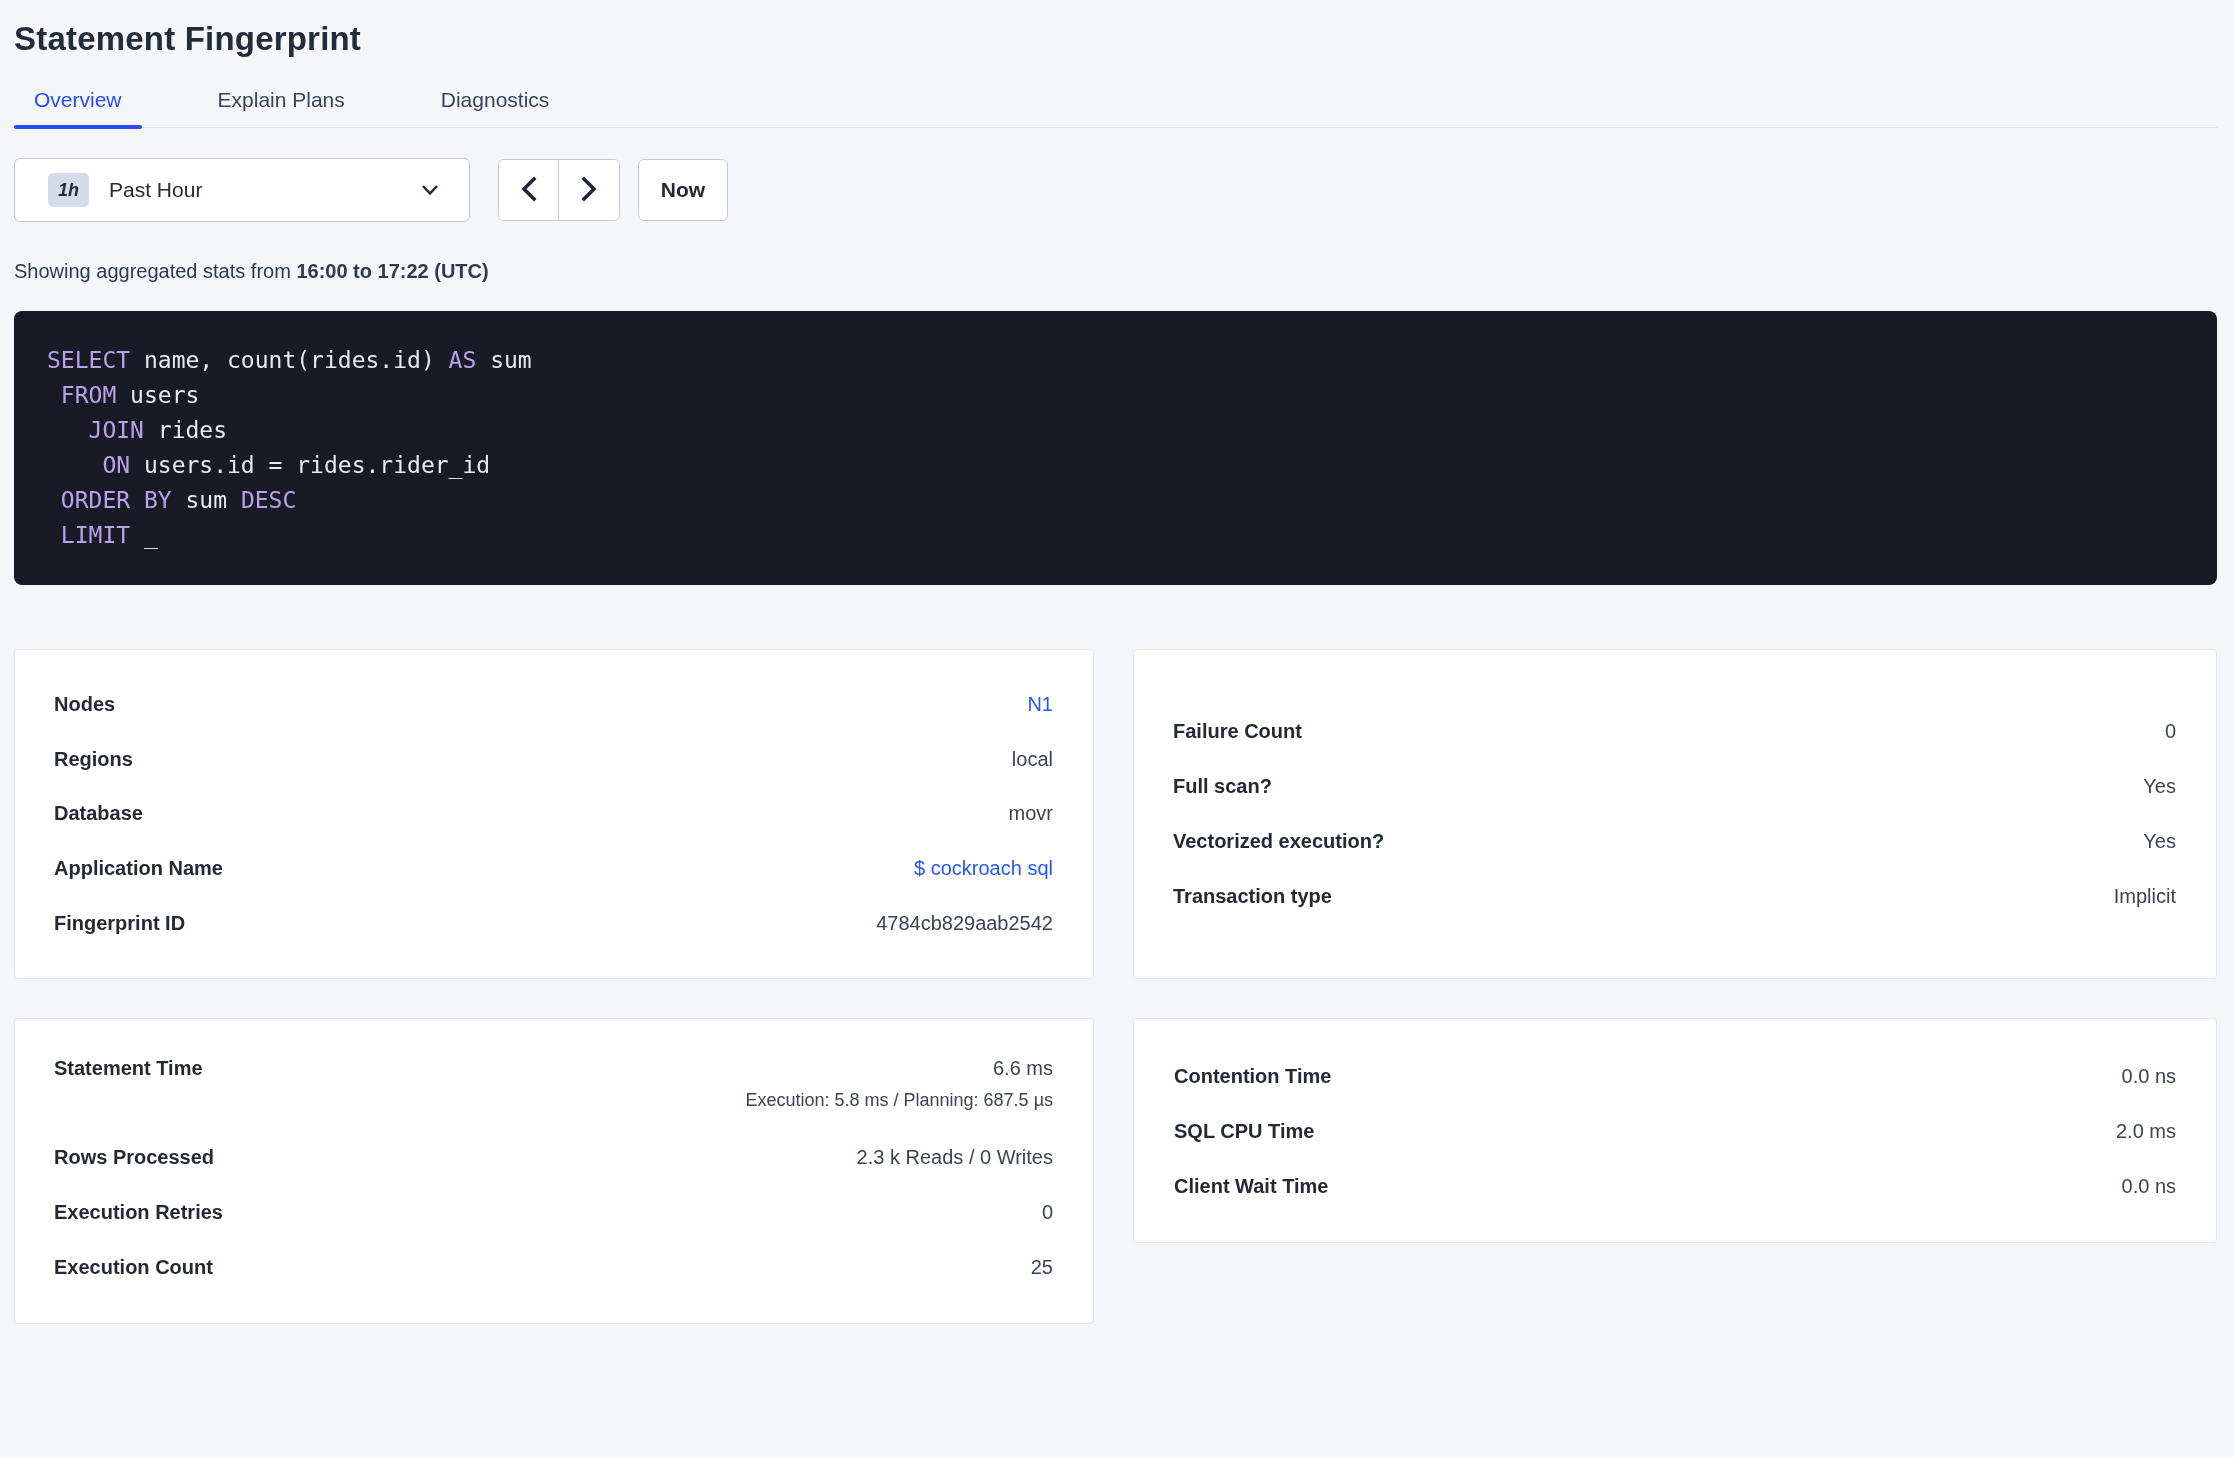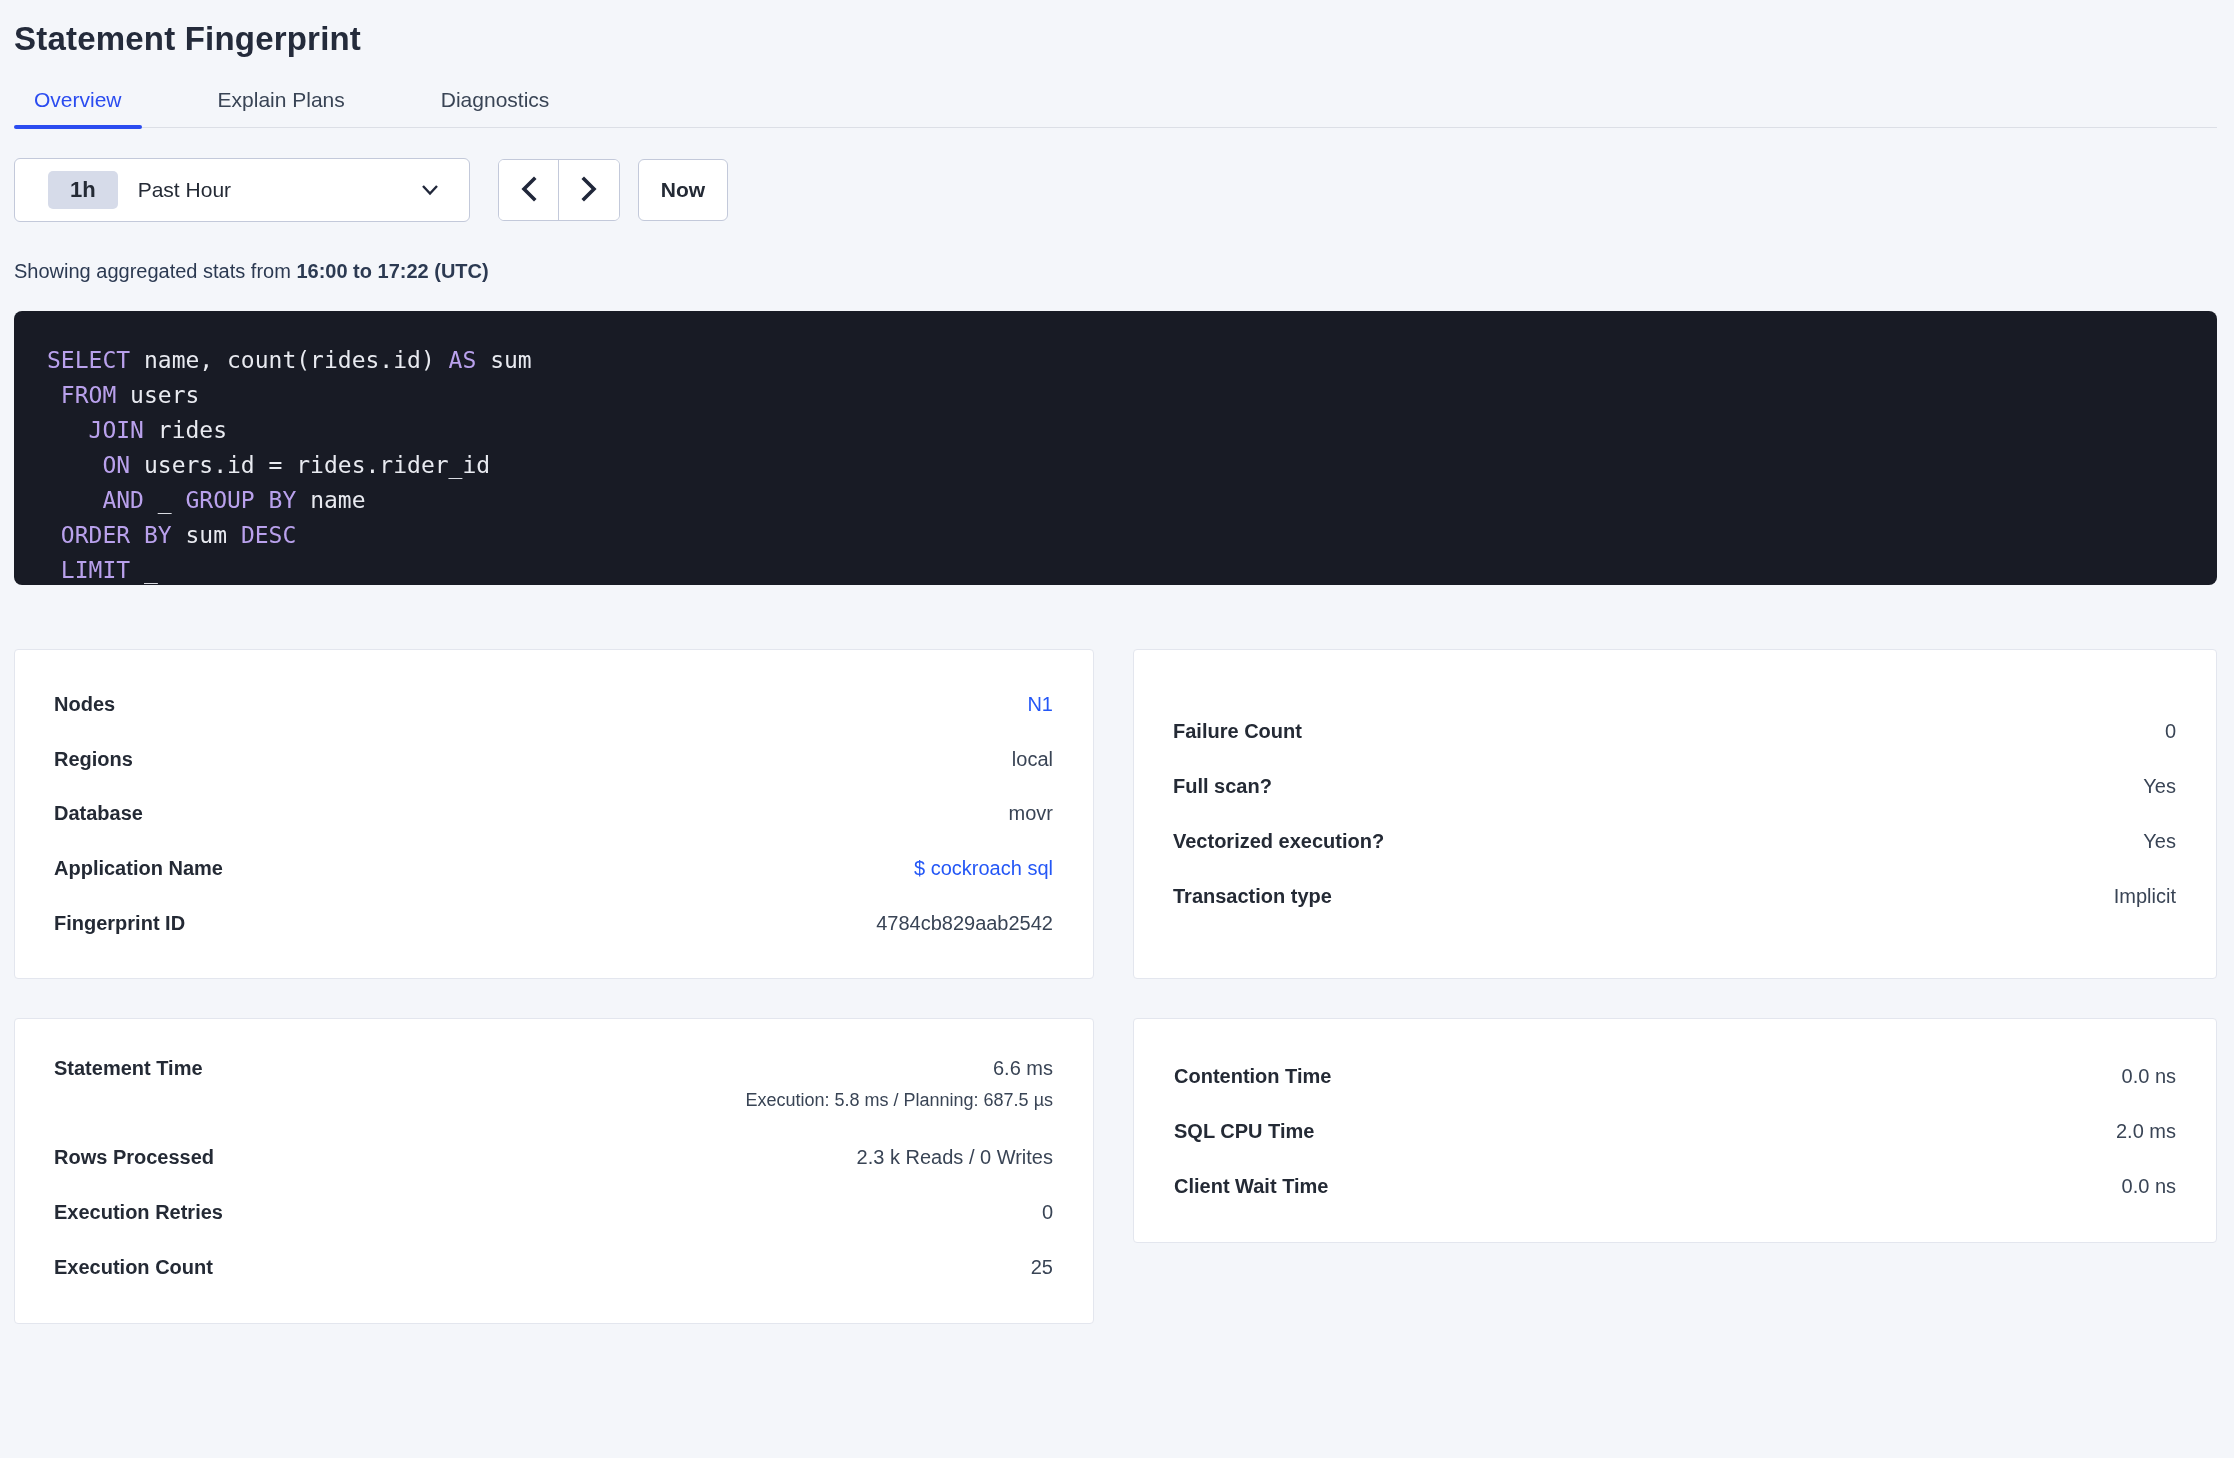--- a/index.html
+++ b/index.html
@@ -30,21 +30,21 @@
 
   
   .tabs{display:flex;gap:56px;margin-top:30px;border-bottom:1px solid var(--divider);}
   .tab{padding:0 20px 15px;font-size:21px;color:var(--value);position:relative;cursor:pointer;}
   .tab.active{color:var(--accent);}
   .tab.active::after{content:"";position:absolute;left:0;right:0;bottom:-2px;height:4px;background:var(--accent);border-radius:2px;}
 
   
   .controls{display:flex;align-items:center;margin-top:30px;height:64px;}
   .range-select{width:456px;height:64px;background:#fff;border:1px solid var(--ctl-border);border-radius:6px;display:flex;align-items:center;cursor:pointer;}
-  .range-badge{margin-left:33px;background:var(--badge-bg);color:var(--dark);font-weight:700;font-size:22px;line-height:1;padding:8px 22px;border-radius:5px;}
+  .range-badge{margin-left:33px;background:var(--badge-bg);color:var(--dark);font-weight:700;font-size:18px;line-height:1;padding:8px 10px;border-radius:5px;font-style:italic;}
   .range-label{margin-left:20px;font-size:21px;color:var(--dark);}
   .range-caret{margin-left:auto;margin-right:30px;display:flex;align-items:center;}
   .arrow-group{margin-left:28px;display:flex;background:#fff;border:1px solid var(--ctl-border);border-radius:6px;height:62px;overflow:hidden;}
   .arrow-btn{width:60px;display:flex;align-items:center;justify-content:center;cursor:pointer;background:#fff;border:none;}
   .arrow-btn:first-child{border-right:1px solid var(--ctl-border);}
   .now-btn{margin-left:18px;width:90px;height:62px;background:#fff;border:1px solid var(--ctl-border);border-radius:6px;font-size:21px;font-weight:600;color:var(--dark);display:flex;align-items:center;justify-content:center;cursor:pointer;font-family:"Liberation Sans", sans-serif;}
 
   
   .summary{margin-top:38px;font-size:20px;color:#2c3a52;}
   .summary .bold{font-weight:700;}
@@ -121,21 +121,20 @@
   </div>
 
   <div class="summary"><span>Showing aggregated stats from </span><span class="bold">16:00 to 17:22 (UTC)</span></div>
 
   <div class="sql-box">
     <div id="sql-code">
         <div class="code-line"><span class="kw">SELECT</span><span> name, count(rides.id) </span><span class="kw">AS</span><span> sum</span></div>
         <div class="code-line"><span> </span><span class="kw">FROM</span><span> users</span></div>
         <div class="code-line"><span>   </span><span class="kw">JOIN</span><span> rides</span></div>
         <div class="code-line"><span>    </span><span class="kw">ON</span><span> users.id = rides.rider_id</span></div>
-        <div class="code-line"><span>    </span><span class="kw">AND</span><span> _ </span><span class="kw">GROUP</span><span> </span><span class="kw">BY</span><span> name</span></div>
         <div class="code-line"><span> </span><span class="kw">ORDER</span><span> </span><span class="kw">BY</span><span> sum </span><span class="kw">DESC</span></div>
         <div class="code-line"><span> </span><span class="kw">LIMIT</span><span> _</span></div>
       </div>
   </div>
 
   <div class="cards-row row-1">
 
     <div class="card card-left card-details">
       <div class="stat-row">
         <span class="stat-label">Nodes</span>

